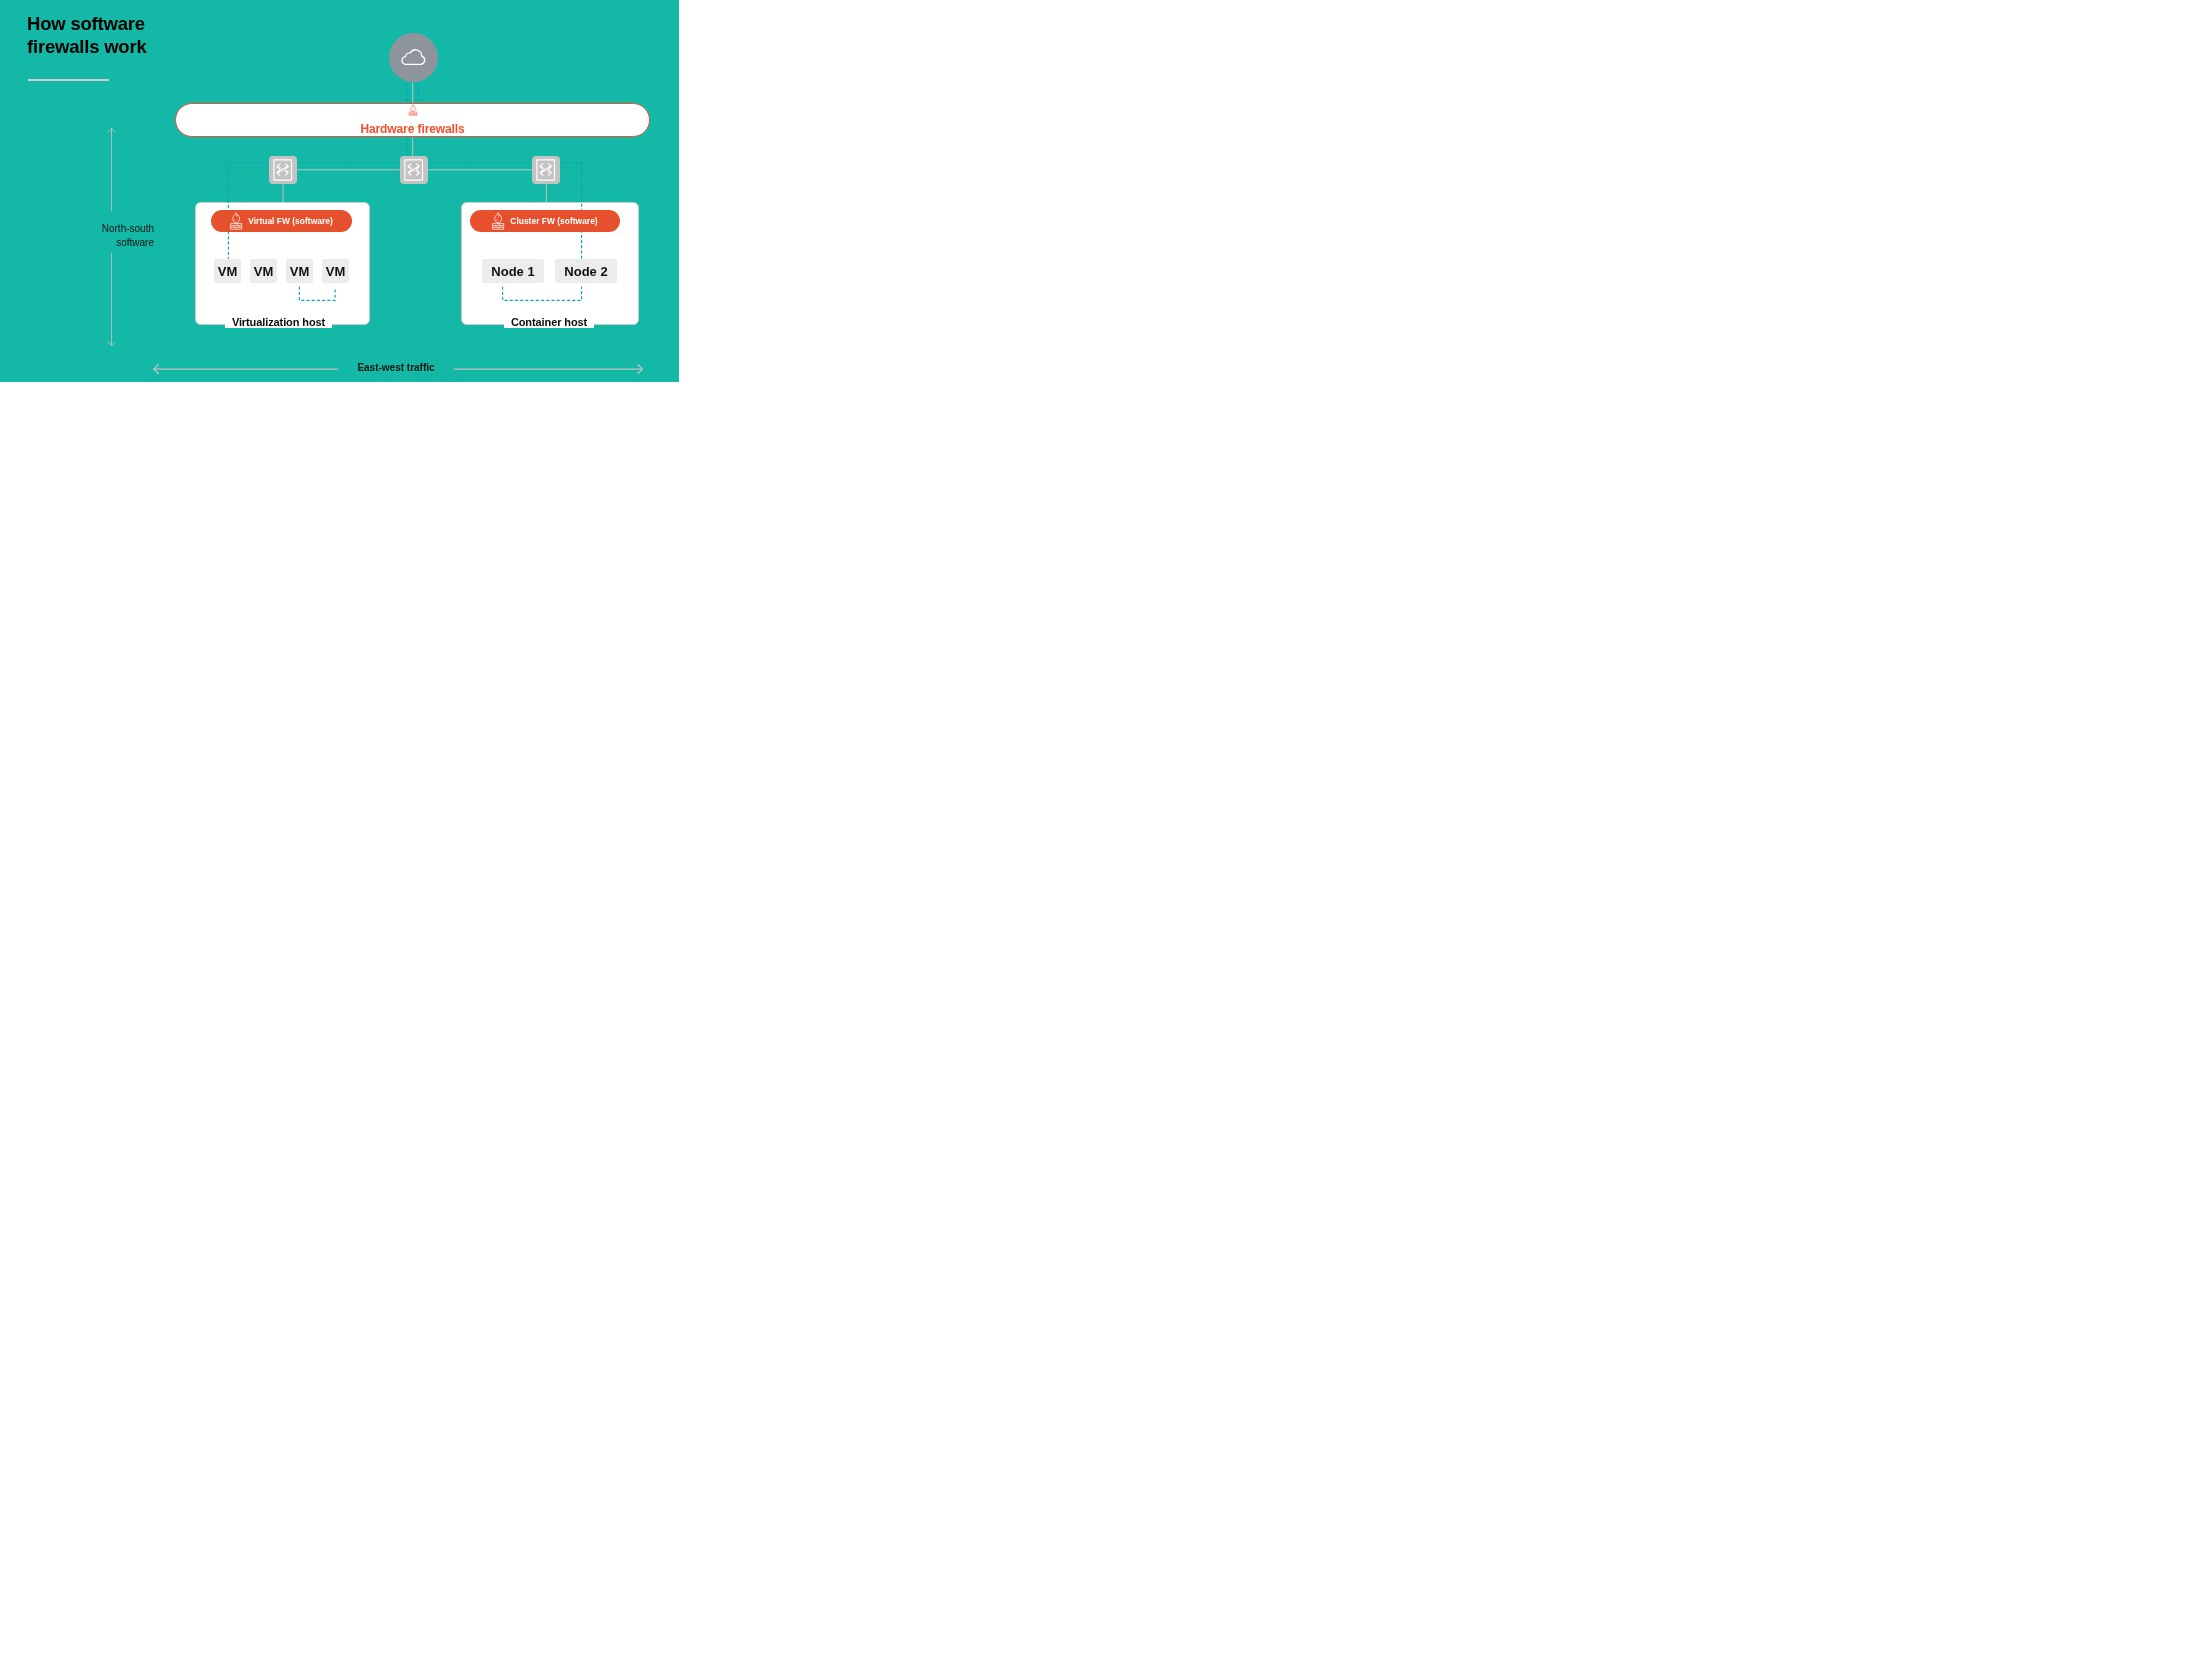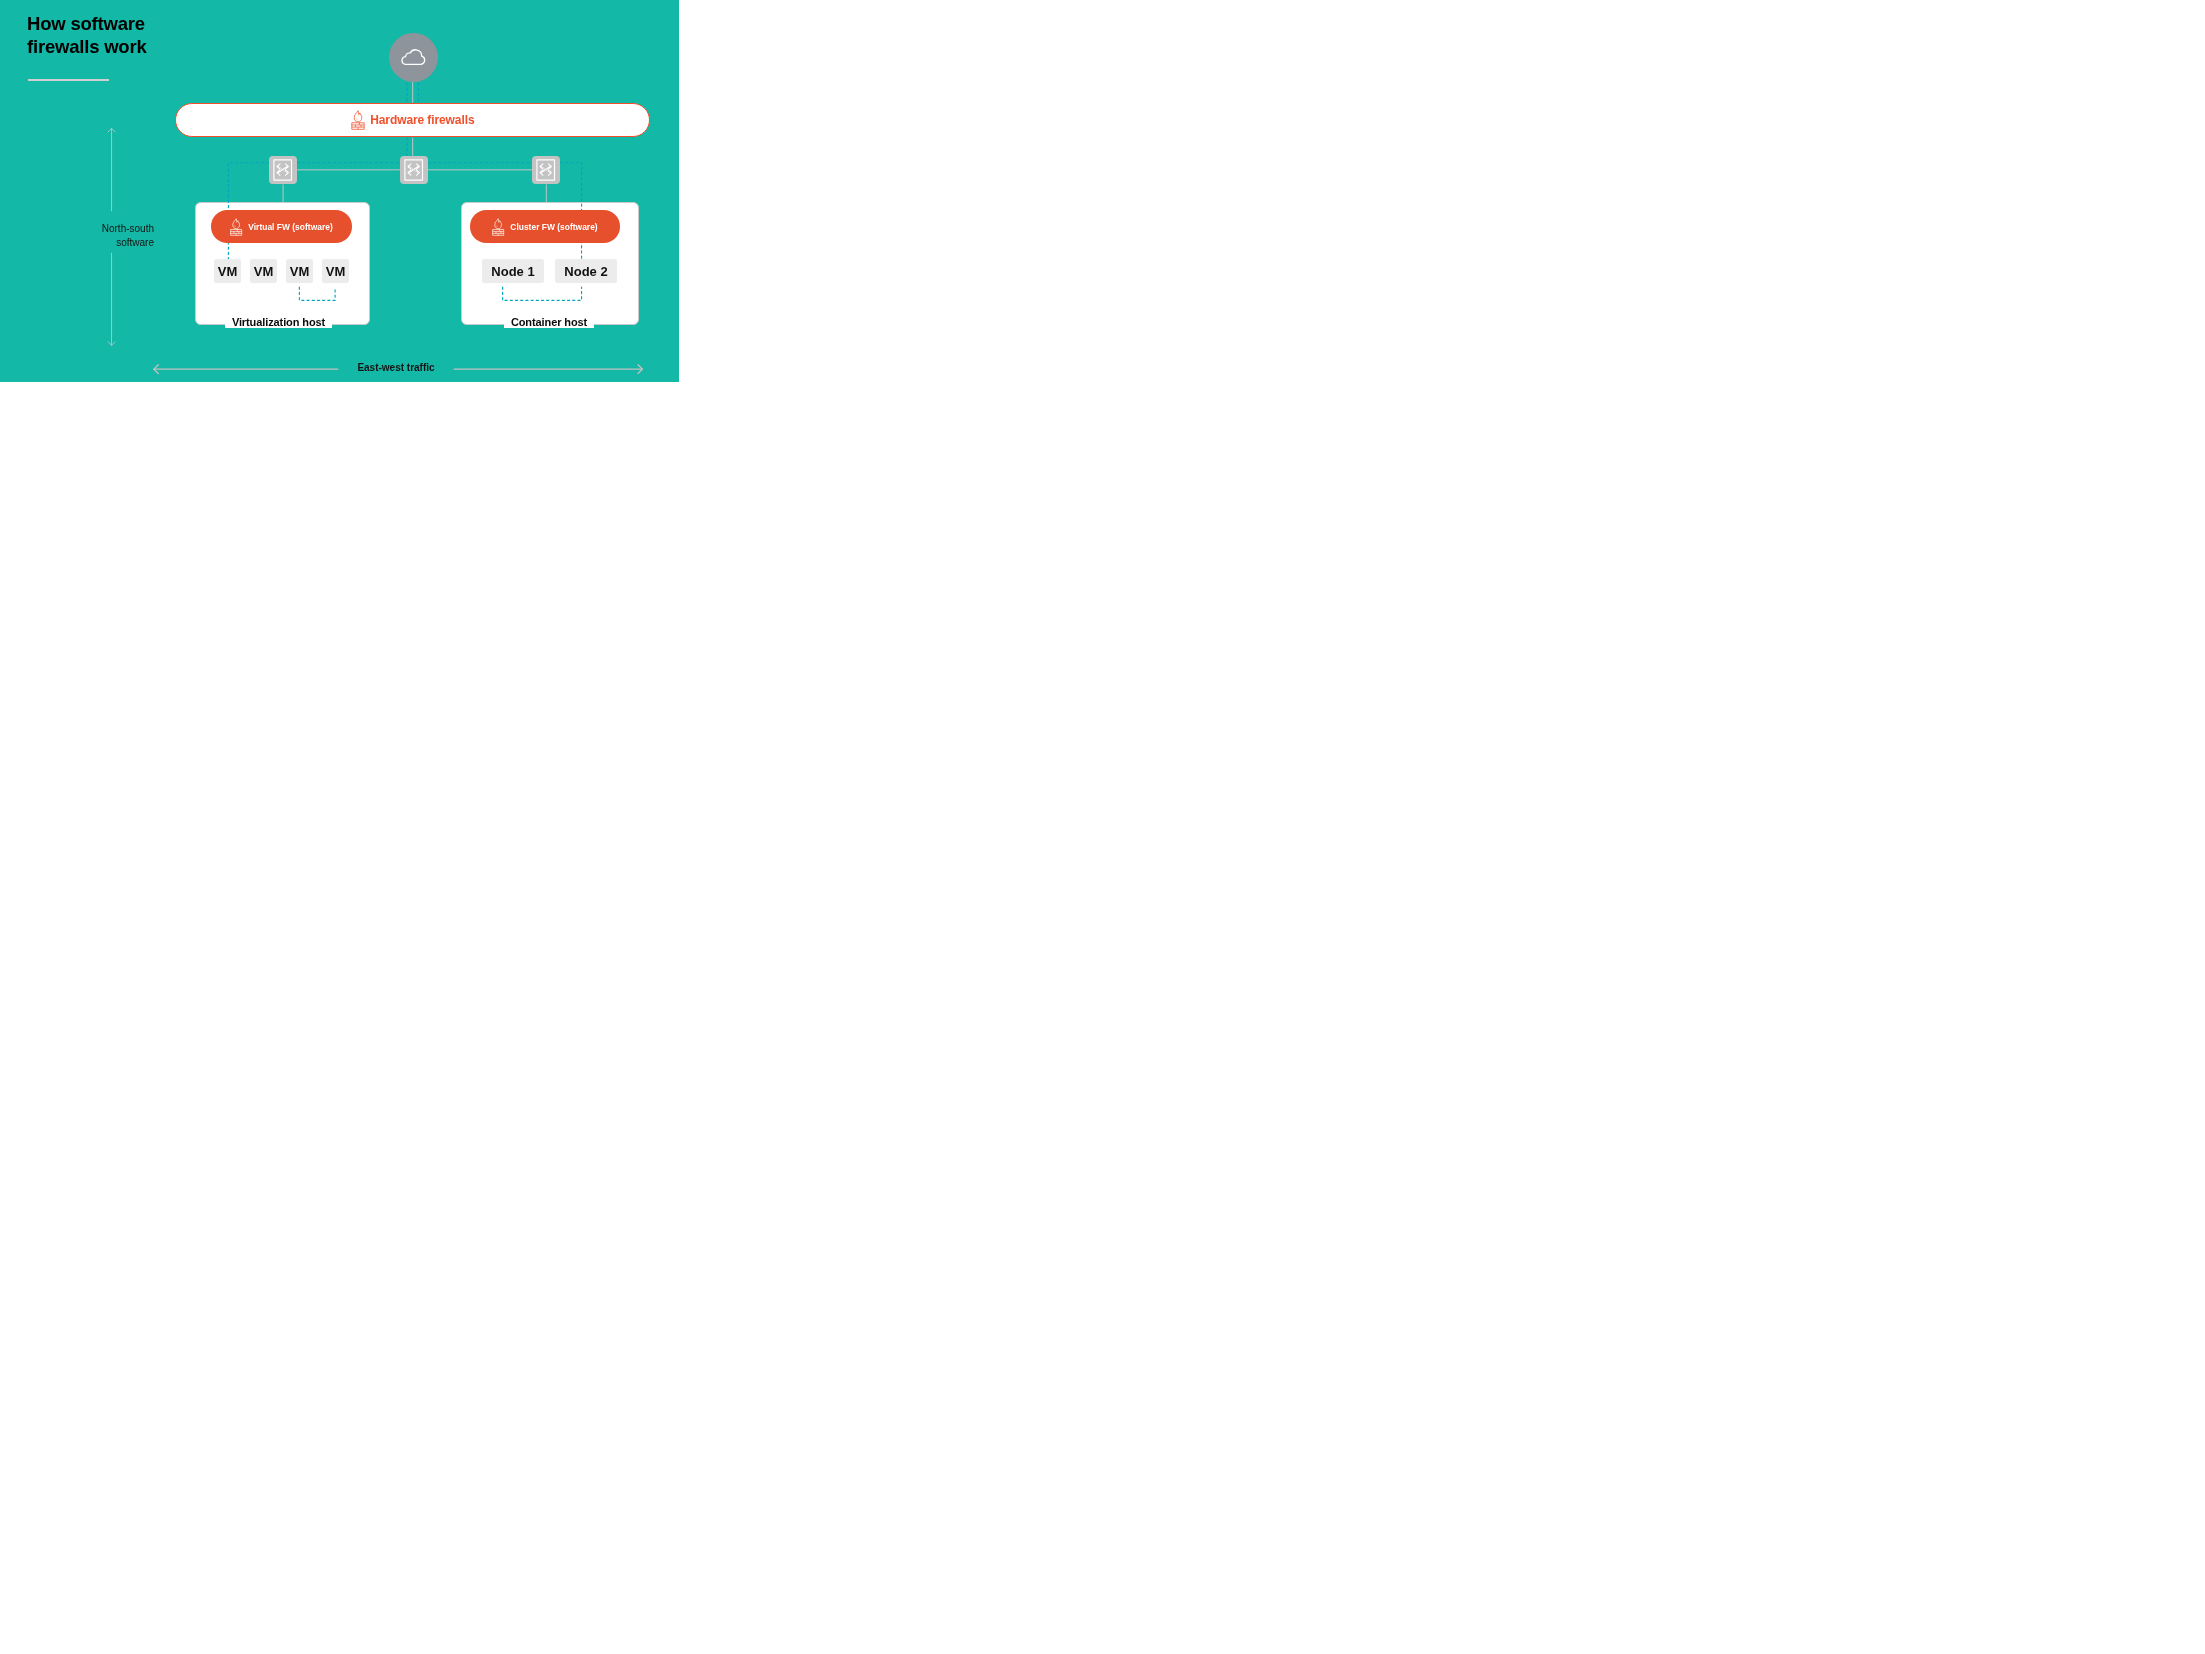--- a/index.html
+++ b/index.html
@@ -14,23 +14,23 @@
   
   .title{position:absolute;left:27px;top:13.2px;font-size:18.5px;line-height:1.22;font-weight:800;color:#000;letter-spacing:-0.2px;z-index:4;}
   .divider{position:absolute;left:28px;top:79px;width:81px;height:1.8px;background:#CFCFCF;z-index:4;}
 
   
   .cloud-circle{position:absolute;left:389px;top:33px;width:49px;height:49px;border-radius:50%;
     background:#8D949B;display:flex;align-items:center;justify-content:center;}
 
   
   .hw-pill{position:absolute;left:175px;top:103px;width:475px;height:34px;border:1.1px solid #F0502B;
-    border-radius:17.6px;background:#fff;display:flex;align-items:center;justify-content:center;gap:5.7px;box-sizing:border-box;}
+    border-radius:17.6px;background:#fff;display:flex;align-items:center;justify-content:center;gap:5.7px;box-sizing:border-box;flex-direction:column;}
   .hw-pill .lbl{font-size:12px;font-weight:700;color:#F0502B;letter-spacing:-0.1px;}
-  .sw-pill{position:absolute;top:210px;height:33px;border-radius:16.3px;background:#E7502C;
+  .sw-pill{position:absolute;top:210px;height:22px;border-radius:16.3px;background:#E7502C;
     display:flex;align-items:center;justify-content:center;gap:5.7px;}
   .sw-pill .lbl{font-size:8.4px;font-weight:700;color:#fff;letter-spacing:0.04px;}
   .pill-virtual{left:211px;width:141px;}
   .pill-cluster{left:470px;width:150px;}
 
   
   .switch{position:absolute;top:156px;width:28px;height:28px;background:#C3C3C3;border-radius:4px;
     display:flex;align-items:center;justify-content:center;}
 
   

